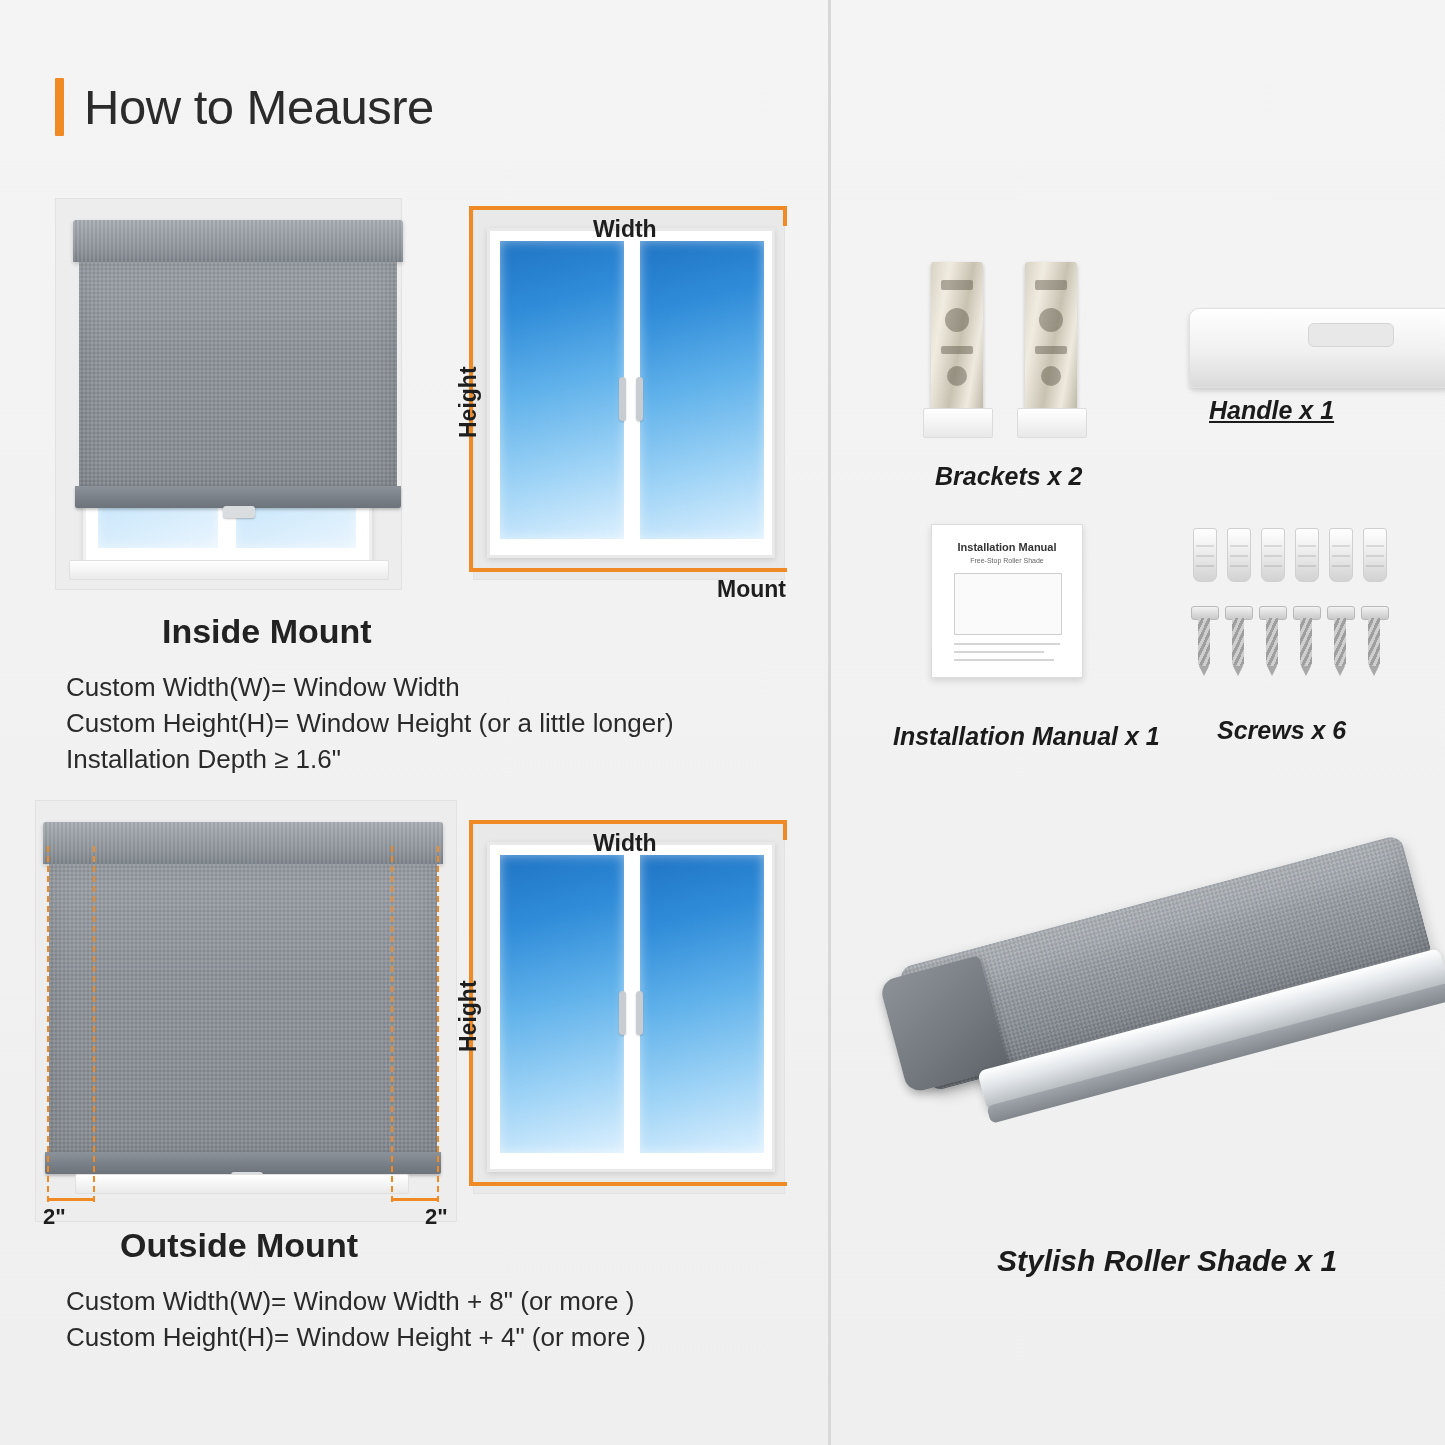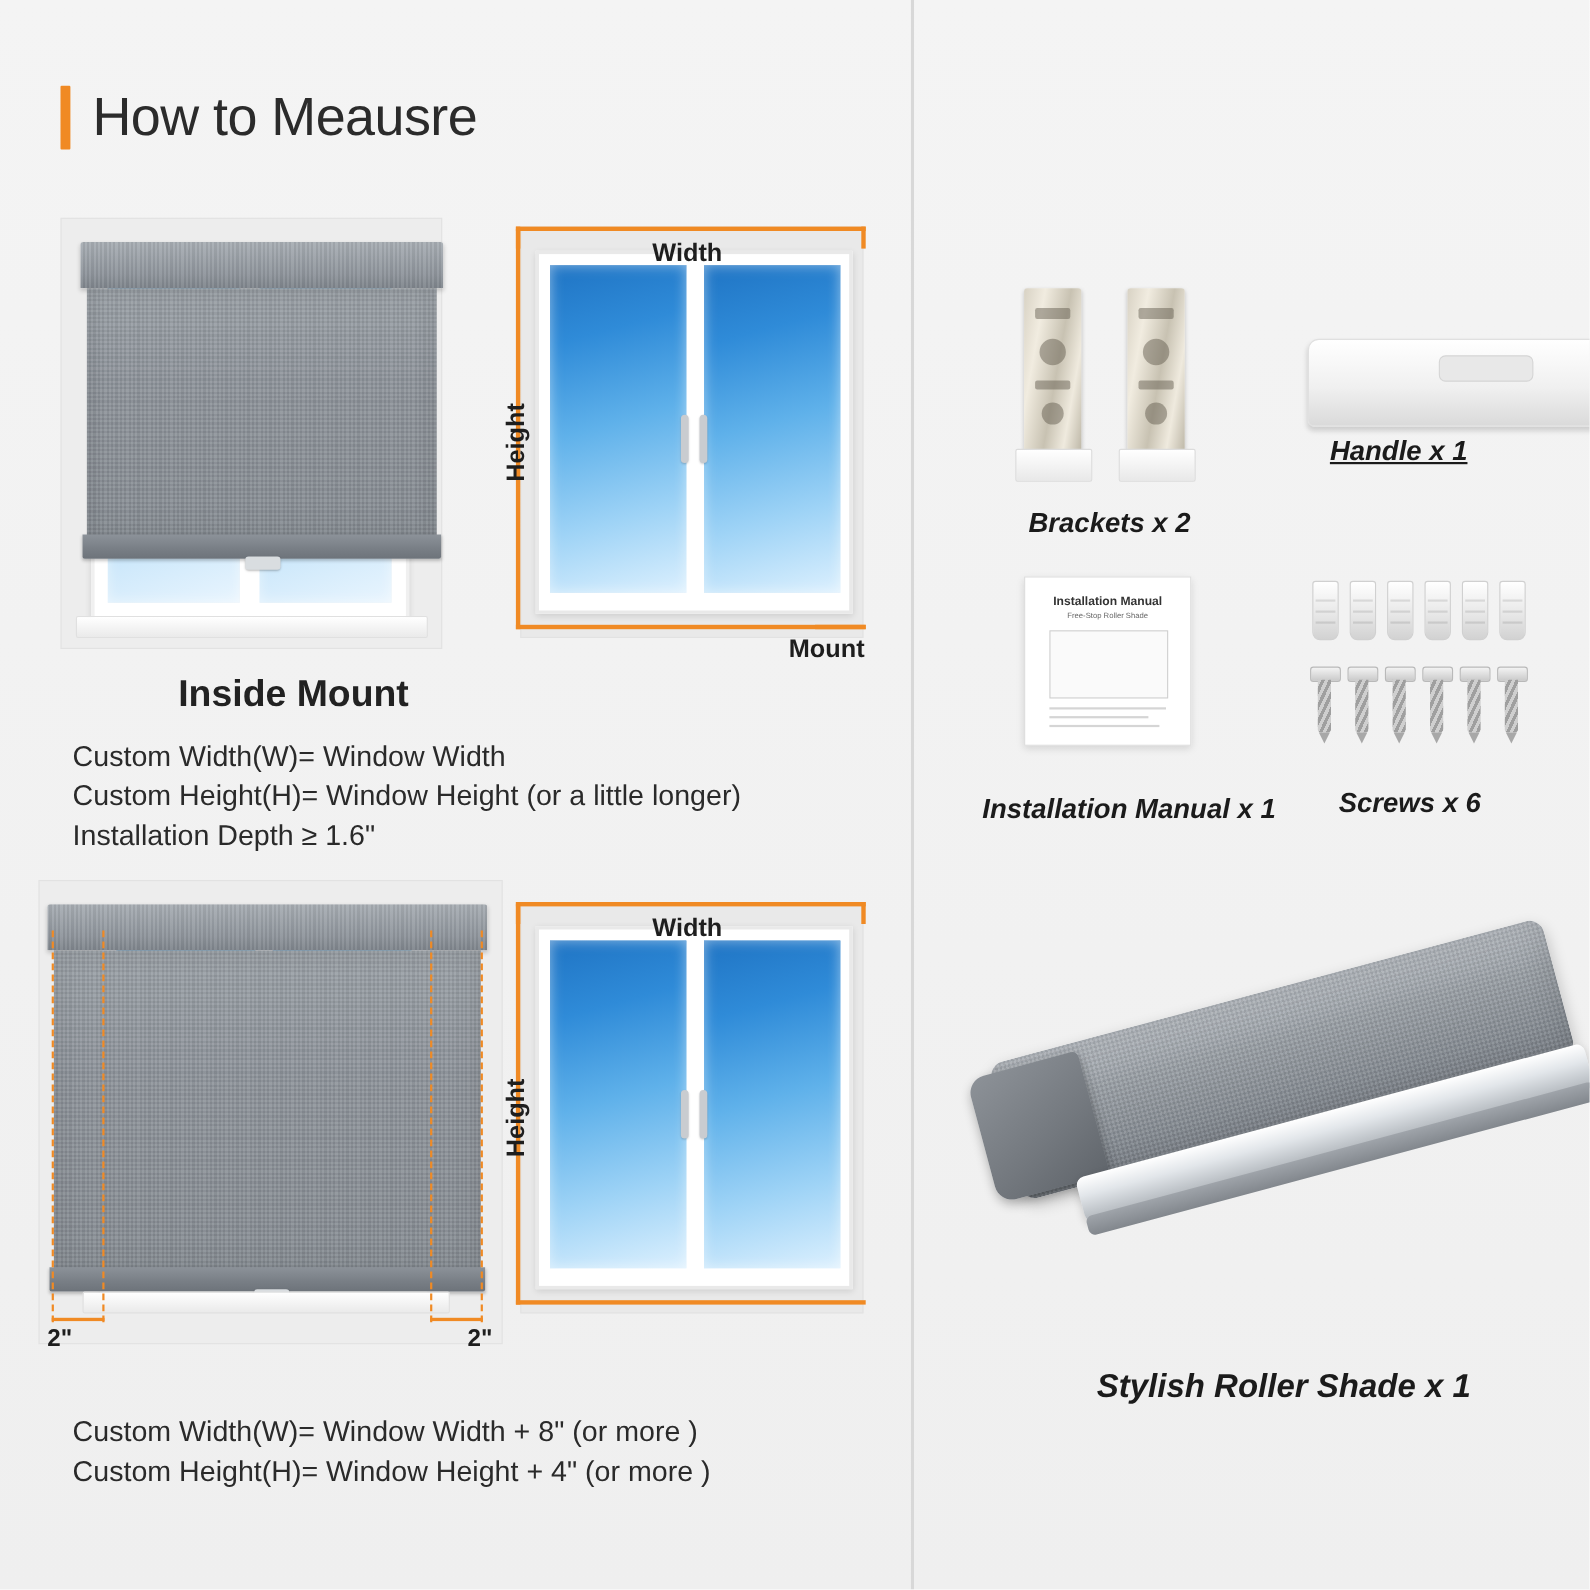--- a/index.html
+++ b/index.html
@@ -429,20 +429,21 @@
       <div class="mk-line" style="left:14px; top:8px; width:318px; height:4px;"></div>
       <div class="mk-line" style="left:14px; top:8px; width:4px; height:20px;"></div>
       <div class="mk-line" style="left:328px; top:8px; width:4px; height:20px;"></div>
       <div class="mk-line" style="left:14px; top:370px; width:318px; height:4px;"></div>
       <div class="mk-line" style="left:14px; top:10px; width:4px; height:364px;"></div>
 
       <span class="mk-label" style="left:138px; top:18px;">Width</span>
       <span class="mk-label vert" style="left:0px; top:240px;">Height</span>
     </div>
 
+    <span class="caption" style="left:120px; top:1226px;">Outside Mount</span>
 
     <span class="bodyline" style="left:66px; top:1286px;">Custom Width(W)= Window Width + 8" (or more )</span>
     <span class="bodyline" style="left:66px; top:1322px;">Custom Height(H)= Window Height + 4" (or more )</span>
   </div>
 
   <div class="col-divider"></div>
 
   <div class="col-right">
 
 

